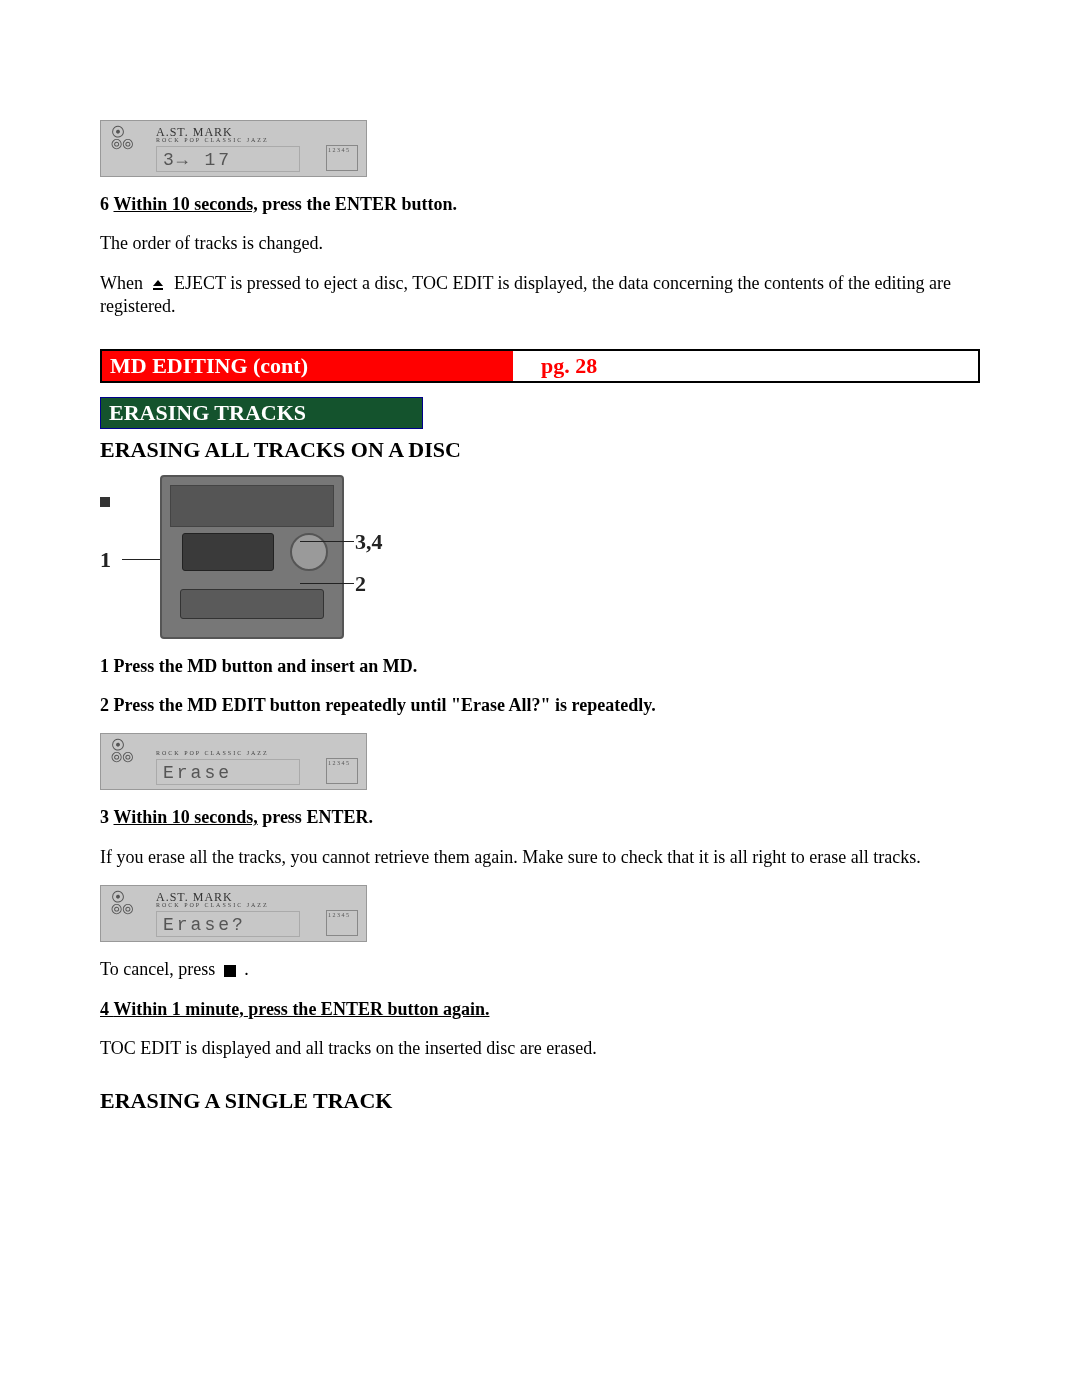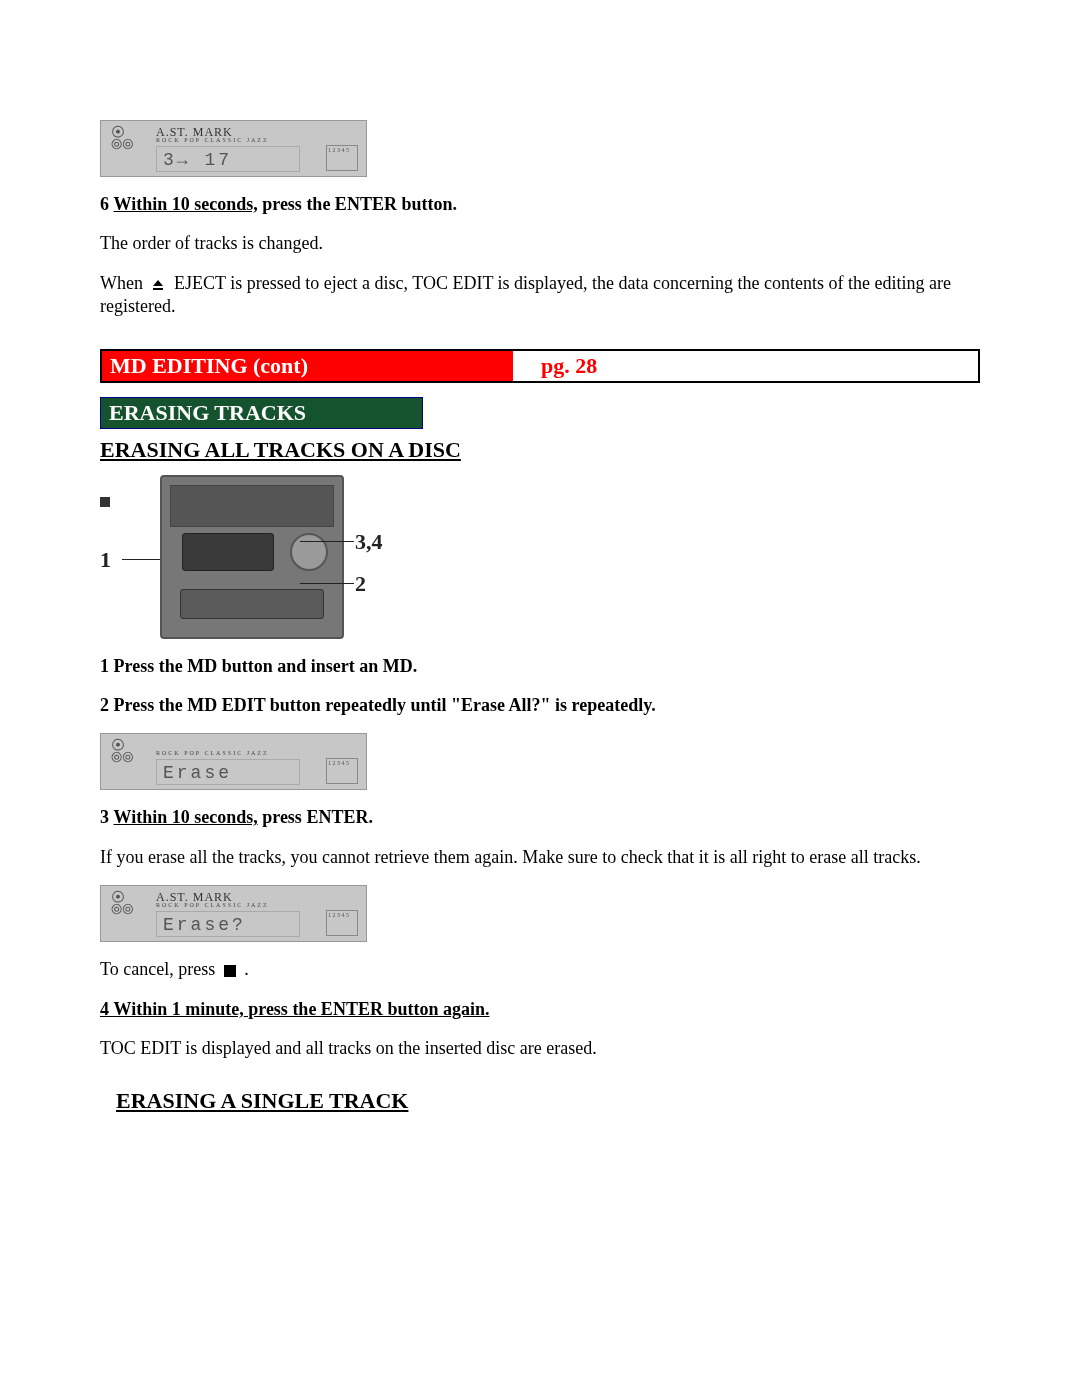--- a/index.html
+++ b/index.html
@@ -87,21 +87,20 @@
     font-weight:bold;
     font-size:22px;
     padding:2px 8px;
     border:1px solid #00008b;
     width: 305px;
   }
   .h3black {
     font-weight: bold;
     font-size: 22px;
     margin: 8px 0 12px 0;
-    text-decoration: underline;
   }
   .stereo-box {
     width: 310px;
     position: relative;
     margin: 8px 0 12px 0;
   }
   .stereo-body {
     width:180px; height:160px;
     background:#777;
     border:2px solid #555;
@@ -243,15 +242,15 @@
   </p>
 
   
   <p class="body-text" style="margin-top:12px;text-decoration:underline;">
     <span class="step-bold">4</span>
     <span> </span>
     <span class="step-bold-underline">Within 1 minute,</span><span class="step-bold"> press the ENTER button again.</span>
   </p>
   <p class="body-text">TOC EDIT is displayed and all tracks on the inserted disc are erased.</p>
 
-  <div class="h3black" style="margin-top:28px;margin-left:16px;">ERASING A SINGLE TRACK</div>
+  <div class="h3black" style="margin-top:28px;">ERASING A SINGLE TRACK</div>
 
 </div>
 
 </body></html>

